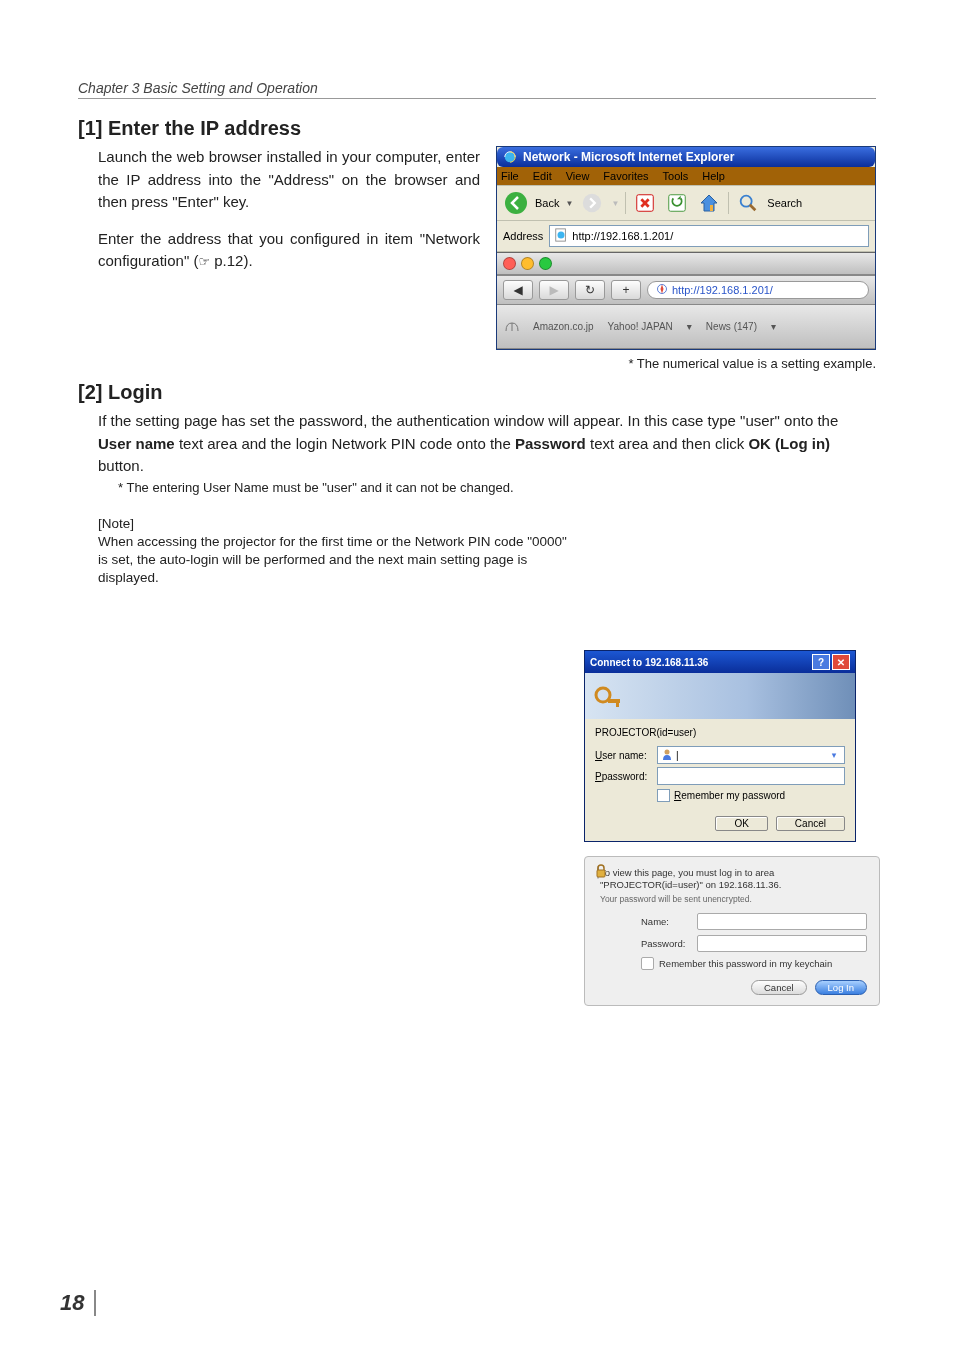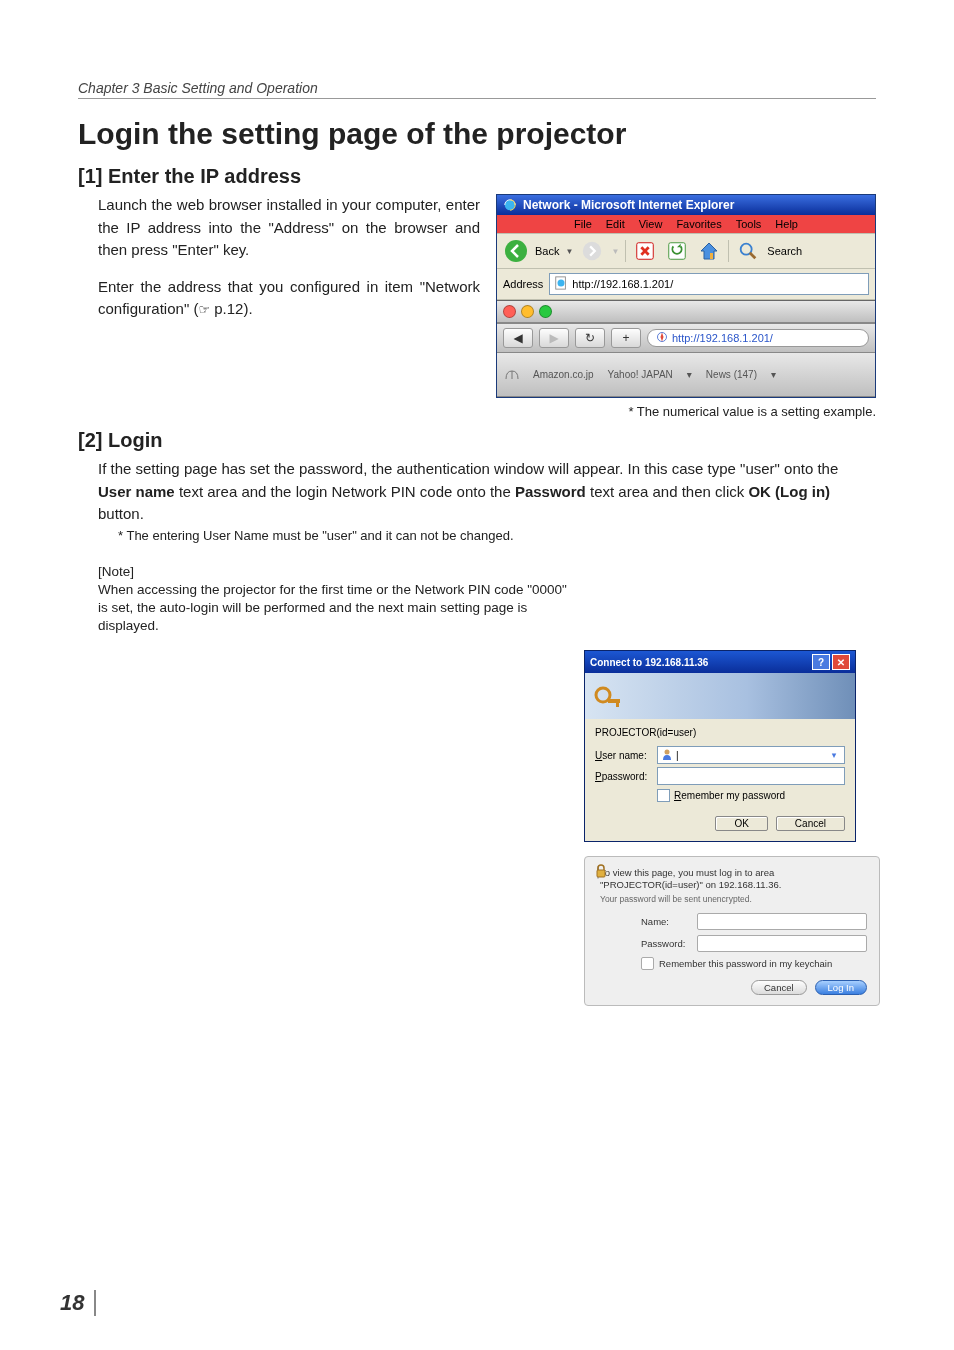--- a/index.html
+++ b/index.html
@@ -92,33 +92,33 @@
   }
   .ie-titlebar {
     background: linear-gradient(#3a6ee0, #0a2e9a);
     color: #fff;
     font-weight: 700;
     padding: 3px 6px;
     font-size: 12px;
     display: flex;
     align-items: flex-start;
     gap: 6px;
+    border-radius: 6px;
   }
   .ie-ico {
     width: 14px; height: 14px;
     display: inline-flex; align-items: center; justify-content: center;
   }
   .ie-menubar {
-    background: #ef4444;
+    background: #a16207;
     padding: 3px 4px;
     display: flex;
     gap: 14px;
     border-bottom: 1px solid #c0c0b0;
     color:#000;
-    justify-content:center;
   }
   .ie-toolbar {
     background: #ece9d8;
     padding: 4px 6px;
     display: flex;
     align-items: center;
     gap: 6px;
     border-bottom: 1px solid #c0c0b0;
   }
   .tb-btn {
@@ -275,21 +275,20 @@
   .mac-btn.primary {
     background:linear-gradient(#a8d0ff,#3a7fe0); color:#fff; border-color:#2a5fb0;
   }
 </style>
 </head>
 <body>
 
 <div class="page">
   <div class="chapter-head">Chapter 3 Basic Setting and Operation</div>
 
-  <h1 class="page-title">Login the setting page of the projector</h1>
 
   <h2 class="section-title">[1] Enter the IP address</h2>
 
   <div class="row1">
     <div class="col-text">
       <p style="padding-left:20px;">Launch the web browser installed in your computer, enter the IP address into the "Address" on the browser and then press "Enter" key.</p>
       <p style="padding-left:20px;">
         <span>Enter the address that you configured in item "Network configuration" (</span><span class="pointer">☞</span><span> p.12).</span>
       </p>
     </div>

